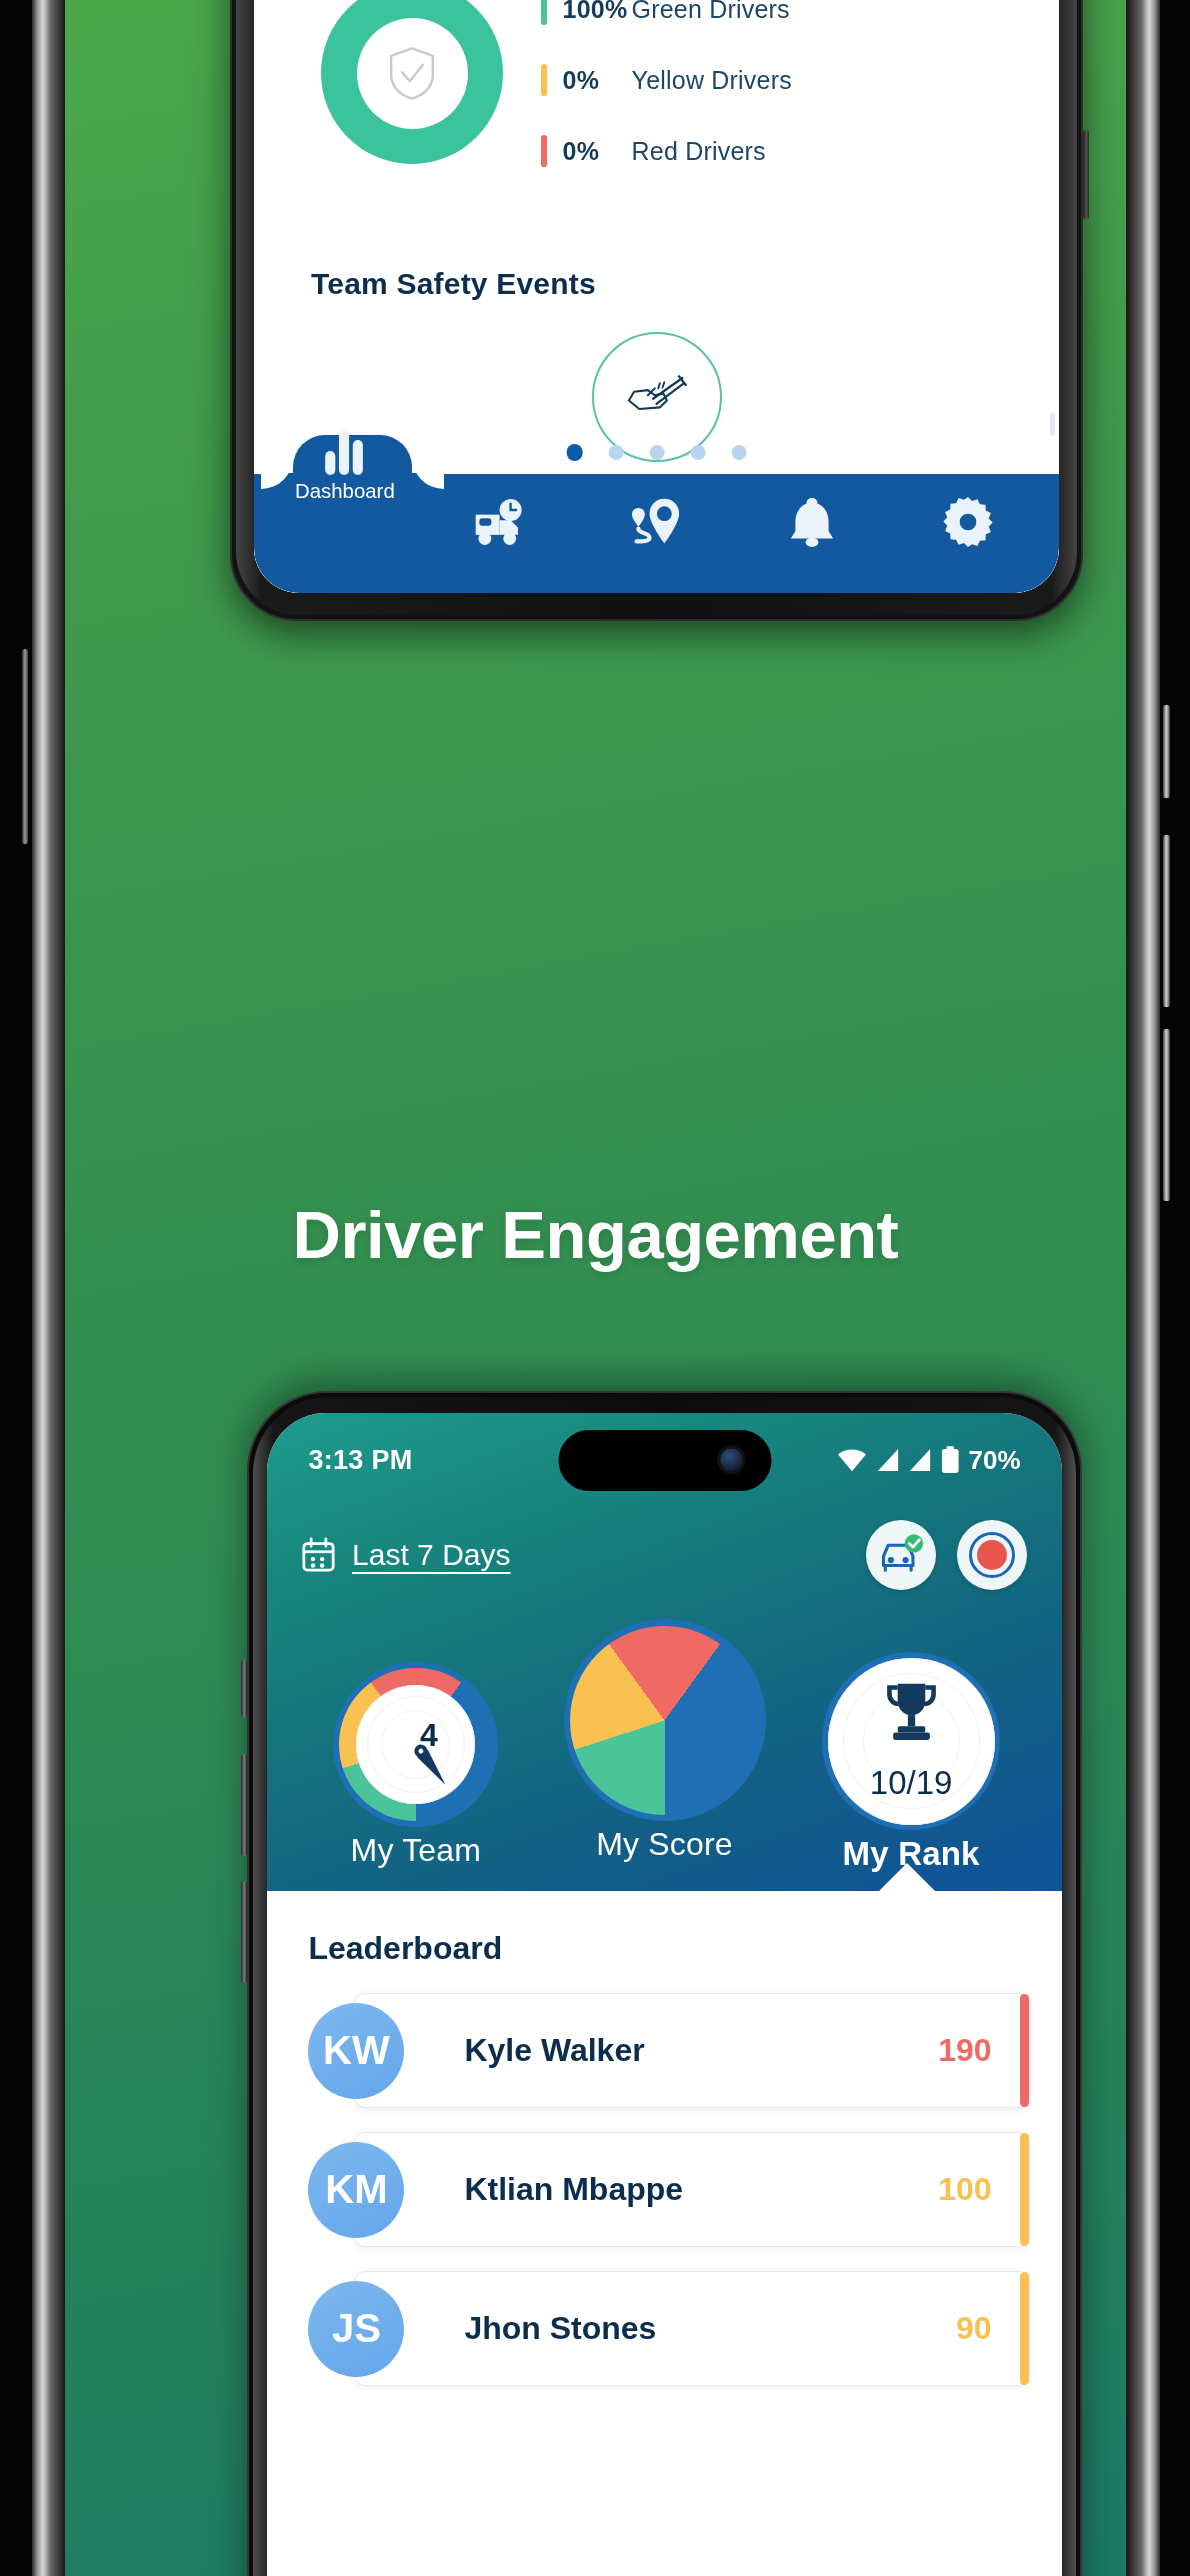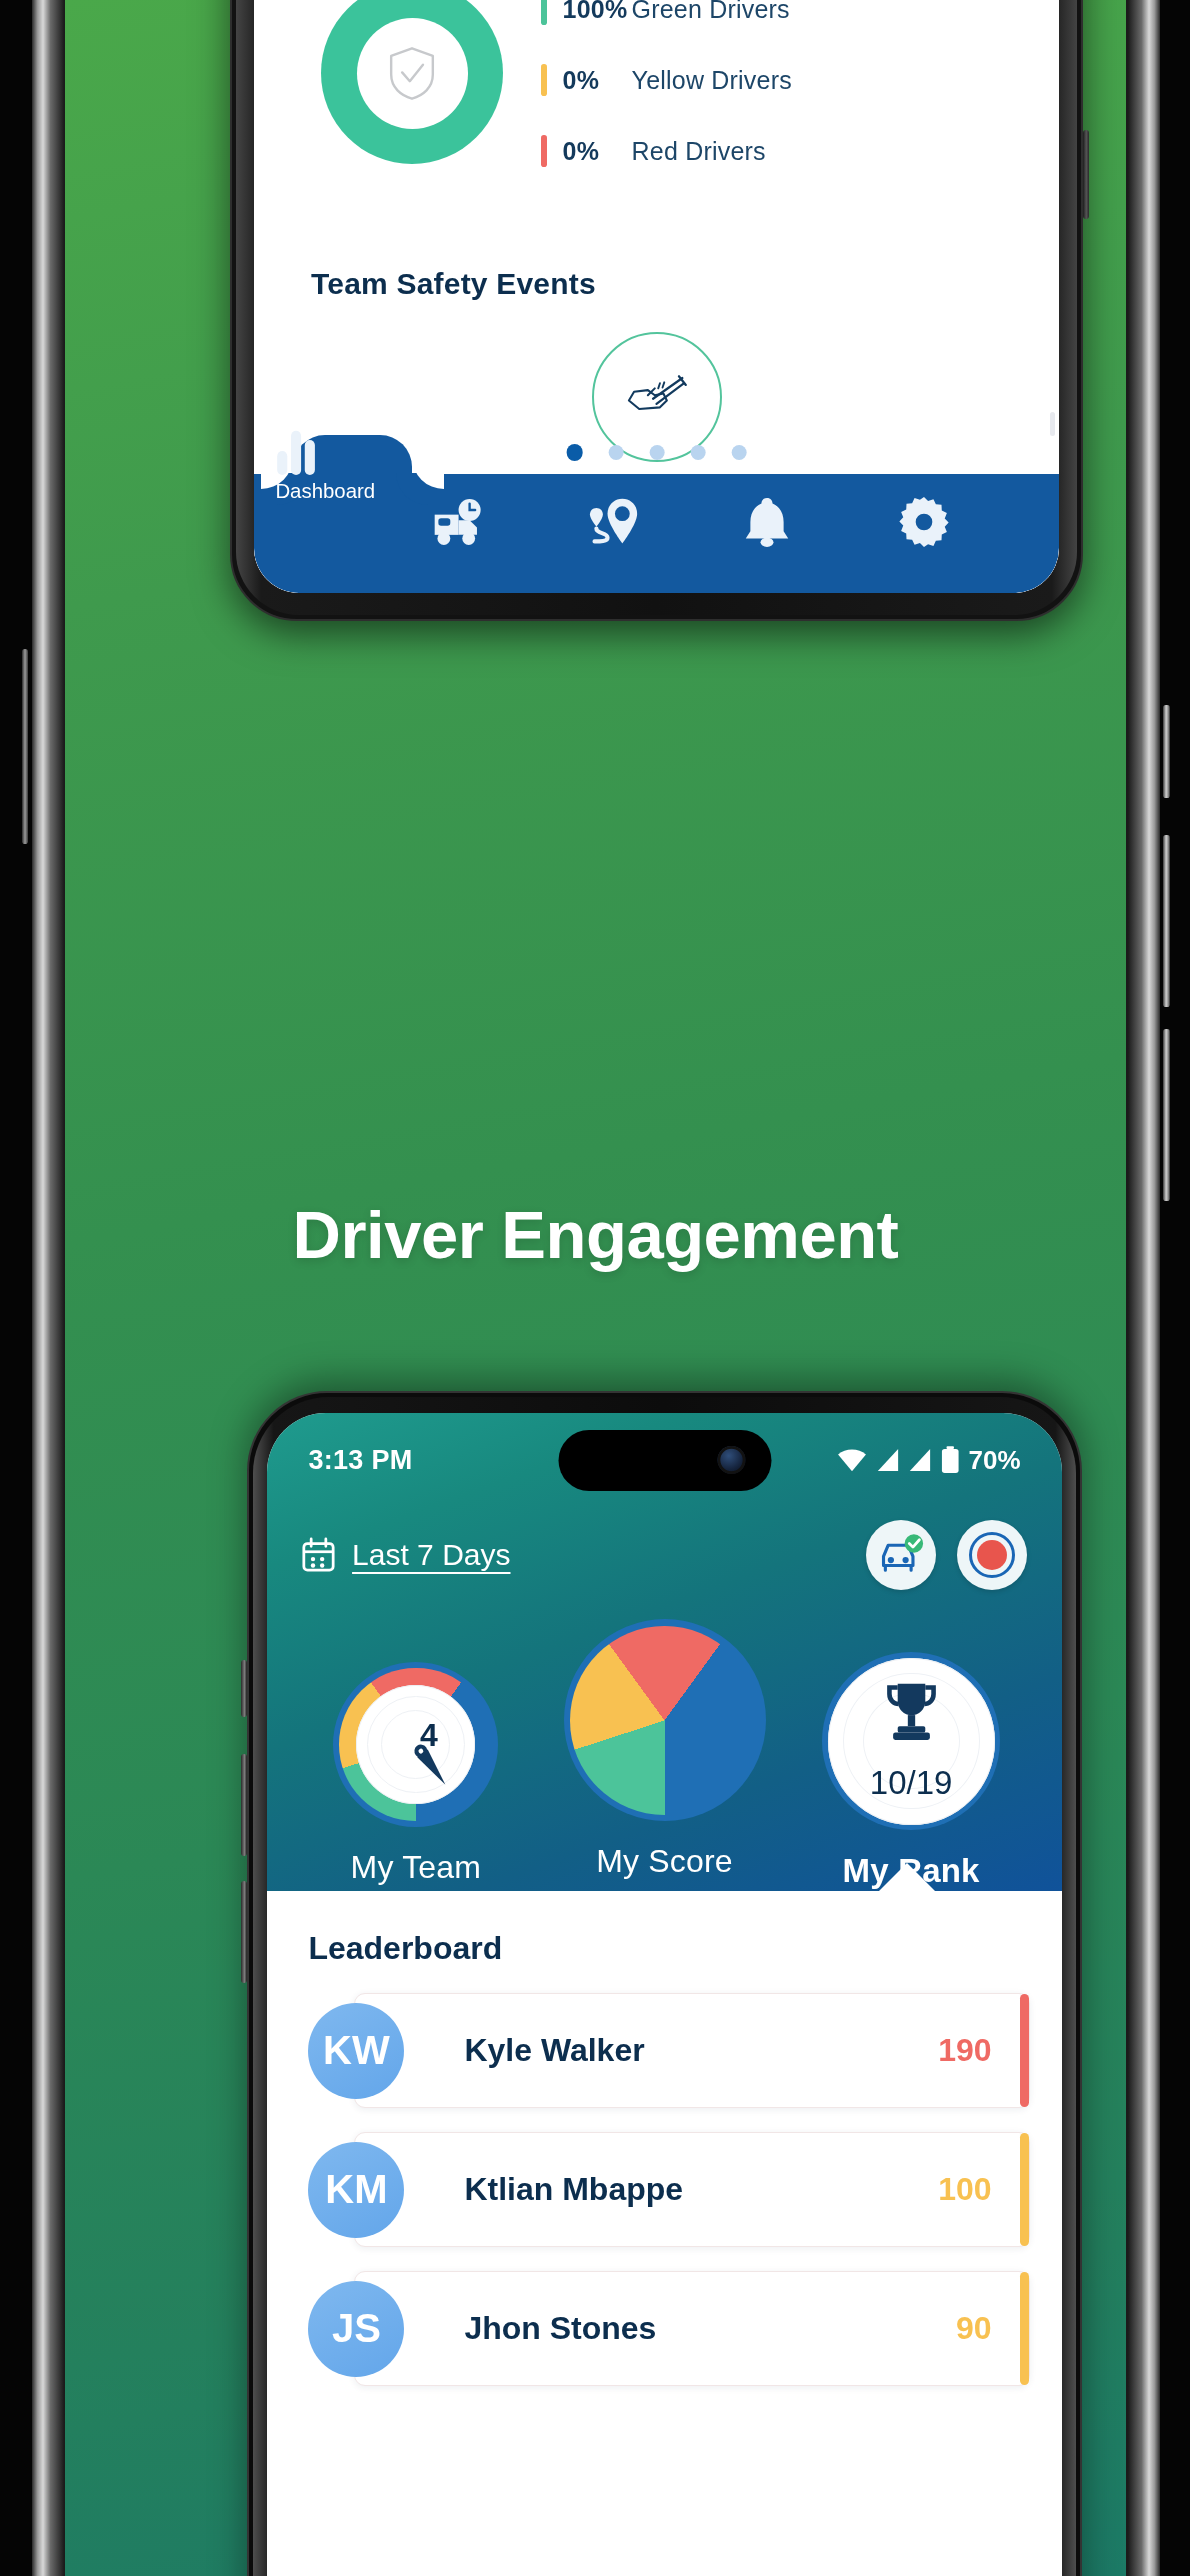--- a/index.html
+++ b/index.html
@@ -165,21 +165,21 @@
     box-shadow: -16px 16px 0 0 #13599f;
     border-radius: 0 0 0 32px;
     background: #fff;
   }
   .nav-items {
     position: absolute; inset: 0;
     display: flex; align-items: flex-start; justify-content: space-around;
     padding: 0 13px;
   }
   .nav-item {
-    display: flex; flex-direction: column; align-items: flex-start;
+    display: flex; flex-direction: column; align-items: center;
     width: 139px; color: #fff; position: relative;
   }
   .nav-item.first { margin-top: -48px; }
   .nav-ico { height: 52px; display:flex; align-items:center; justify-content:center; }
   .nav-ico svg { fill: #eaf2fa; }
   .nav-label { font-size: 20.4px; color: #fff; margin-top: 1.9px; }
   .nav-item:not(.first) { margin-top: 22px; }
 
   
   #headline {
@@ -296,21 +296,21 @@
   .gauge-face::before { inset: 9%; }
   .gauge-face::after  { inset: 21%; }
   .gauge-val {
     position: relative; font-weight: 700; color: #0c2e4e; z-index: 6;
   }
   .needle {
     position: absolute; z-index: 7; transform-origin: 100% 50%;
   }
   .needle svg { display:block; }
   .gauge-cap {
-    margin-top: 22px; color: #fff; letter-spacing: 0.2px;
+    margin-top: 5px; color: #fff; letter-spacing: 0.2px;
   }
   .g-team .gauge-cap  { font-size: 32px; font-weight: 400; }
   .g-score .gauge-cap { font-size: 32px; font-weight: 400; }
   .g-rank .gauge-cap  { font-size: 33px; font-weight: 700; }
 
   .rank-inner {
     display:flex; flex-direction:column; align-items:center; justify-content:center;
     z-index: 6; position: relative;
   }
   .trophy { width: 57px; height: 61px; }

